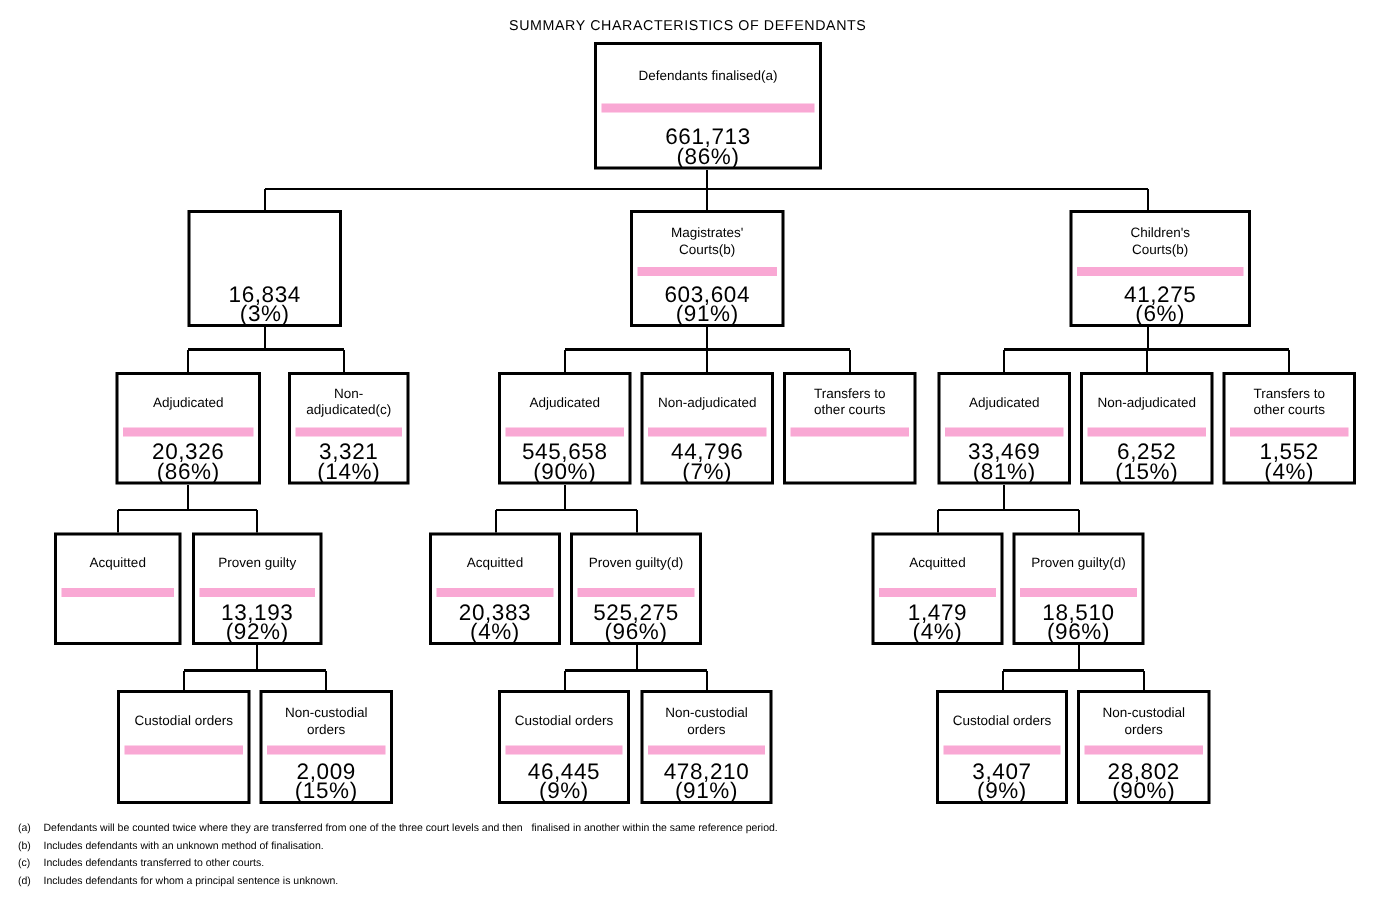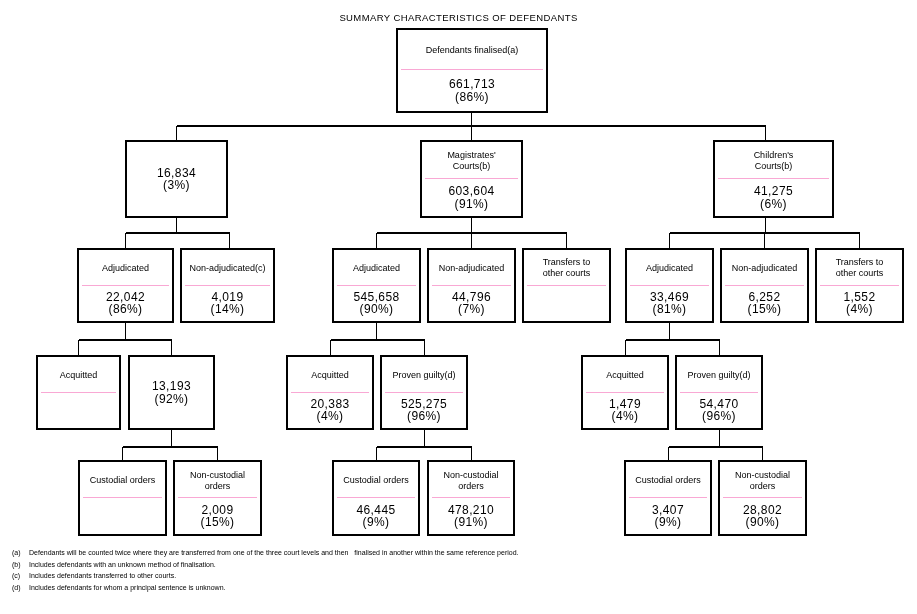--- a/index.html
+++ b/index.html
@@ -12,25 +12,25 @@
     font-size:9.5px;letter-spacing:.4px;
   }
   svg.connectors{position:absolute;left:0;top:0;}
   .node{
     position:absolute;border:2px solid #000;background:#fff;
     display:flex;flex-direction:column;box-sizing:border-box;
   }
   .node-label{
     flex:0 0 46%;display:flex;align-items:center;justify-content:center;
     text-align:center;font-size:9px;line-height:11px;white-space:pre-line;
-    border-bottom:1px solid #f9a8d4;margin:0 3px;padding-top:2px;
+    border-bottom:6px solid #f9a8d4;margin:0 3px;padding-top:2px;
   }
   .node-value{
-    flex:1;display:flex;flex-direction:column;align-items:center;justify-content:center;
-    font-size:12px;line-height:12.5px;letter-spacing:.4px;
+    flex:1;display:flex;flex-direction:column;align-items:center;justify-content:flex-end;
+    font-size:15px;line-height:12.5px;letter-spacing:.4px;
   }
   .footnotes{position:absolute;left:12px;top:547px;font-size:7px;line-height:11.5px;width:880px;}
   .footnote{display:flex;}
   .fn-marker{flex:0 0 17px;width:17px;}
   .fn-text{flex:1;}
 </style>
 </head>
 <body>
 
 <div class="canvas">
@@ -83,28 +83,28 @@
 Courts(b)</div>
     <div class="node-value">
       <span>41,275</span>
       <span>(6%)</span>
     </div>
   </div>
 
   <div class="node" style="left:77px;top:248px;width:97px;height:75px">
     <div class="node-label">Adjudicated</div>
     <div class="node-value">
-      <span>22,042</span>
+      <span>20,326</span>
       <span>(86%)</span>
     </div>
   </div>
-  <div class="node" style="left:180px;top:248px;width:95px;height:75px">
+  <div class="node" style="left:192px;top:248px;width:81px;height:75px">
     <div class="node-label">Non-adjudicated(c)</div>
     <div class="node-value">
-      <span>4,019</span>
+      <span>3,321</span>
       <span>(14%)</span>
     </div>
   </div>
 
   <div class="node" style="left:332px;top:248px;width:89px;height:75px">
     <div class="node-label">Adjudicated</div>
     <div class="node-value">
       <span>545,658</span>
       <span>(90%)</span>
     </div>
@@ -141,20 +141,21 @@
     <div class="node-value">
       <span>1,552</span>
       <span>(4%)</span>
     </div>
   </div>
 
   <div class="node" style="left:36px;top:355px;width:85px;height:75px">
     <div class="node-label">Acquitted</div>
   </div>
   <div class="node" style="left:128px;top:355px;width:87px;height:75px">
+    <div class="node-label">Proven guilty</div>
     <div class="node-value">
       <span>13,193</span>
       <span>(92%)</span>
     </div>
   </div>
   <div class="node" style="left:286px;top:355px;width:88px;height:75px">
     <div class="node-label">Acquitted</div>
     <div class="node-value">
       <span>20,383</span>
       <span>(4%)</span>
@@ -170,21 +171,21 @@
   <div class="node" style="left:581px;top:355px;width:88px;height:75px">
     <div class="node-label">Acquitted</div>
     <div class="node-value">
       <span>1,479</span>
       <span>(4%)</span>
     </div>
   </div>
   <div class="node" style="left:675px;top:355px;width:88px;height:75px">
     <div class="node-label">Proven guilty(d)</div>
     <div class="node-value">
-      <span>54,470</span>
+      <span>18,510</span>
       <span>(96%)</span>
     </div>
   </div>
 
   <div class="node" style="left:78px;top:460px;width:89px;height:76px">
     <div class="node-label">Custodial orders</div>
   </div>
   <div class="node" style="left:173px;top:460px;width:89px;height:76px">
     <div class="node-label">Non-custodial
 orders</div>

